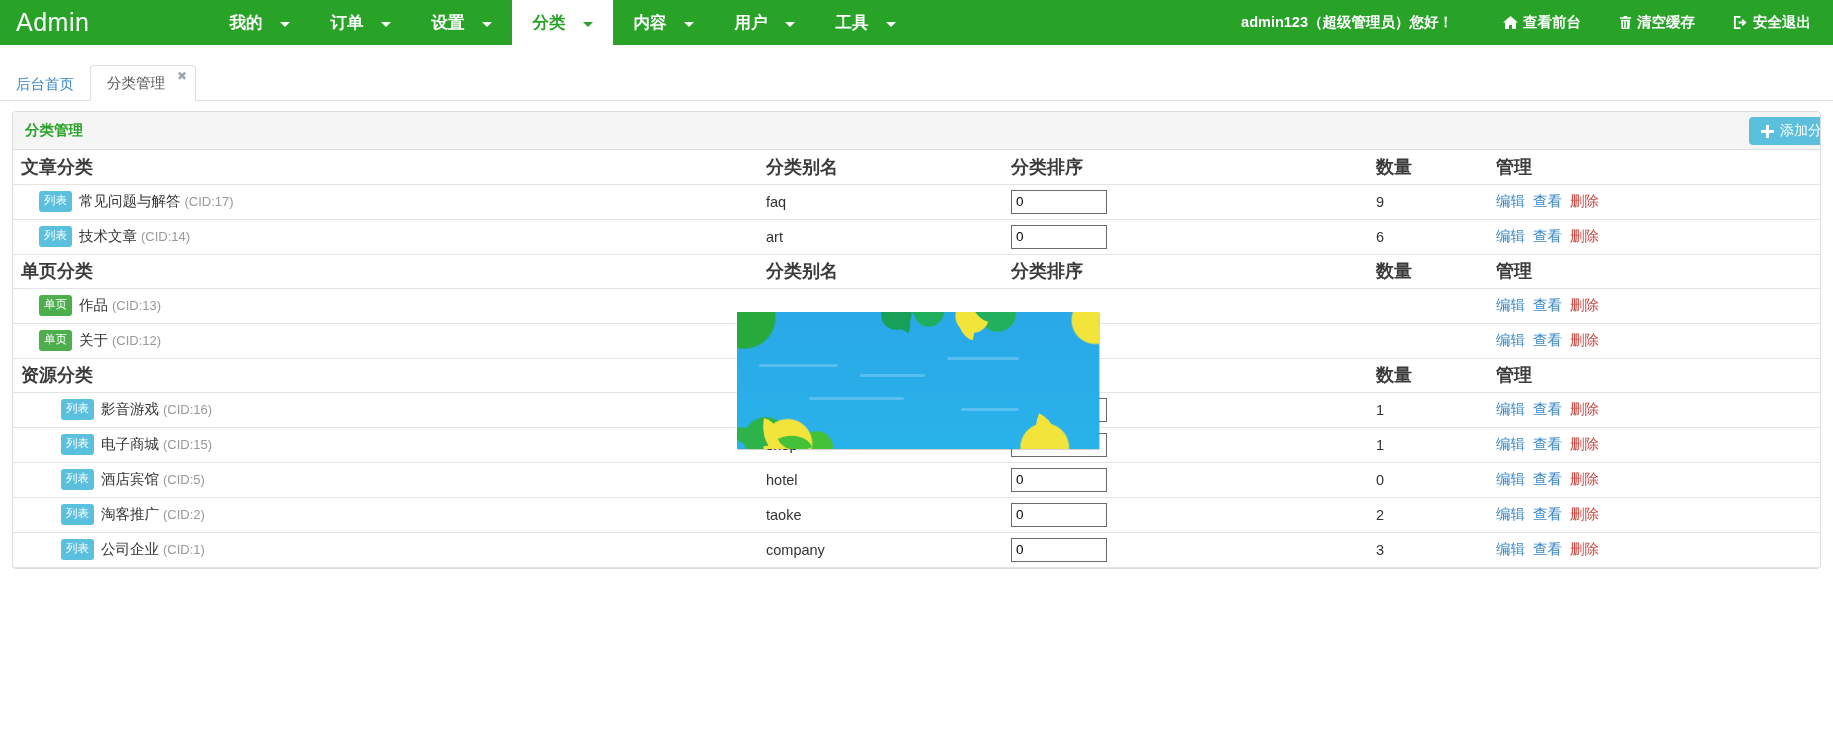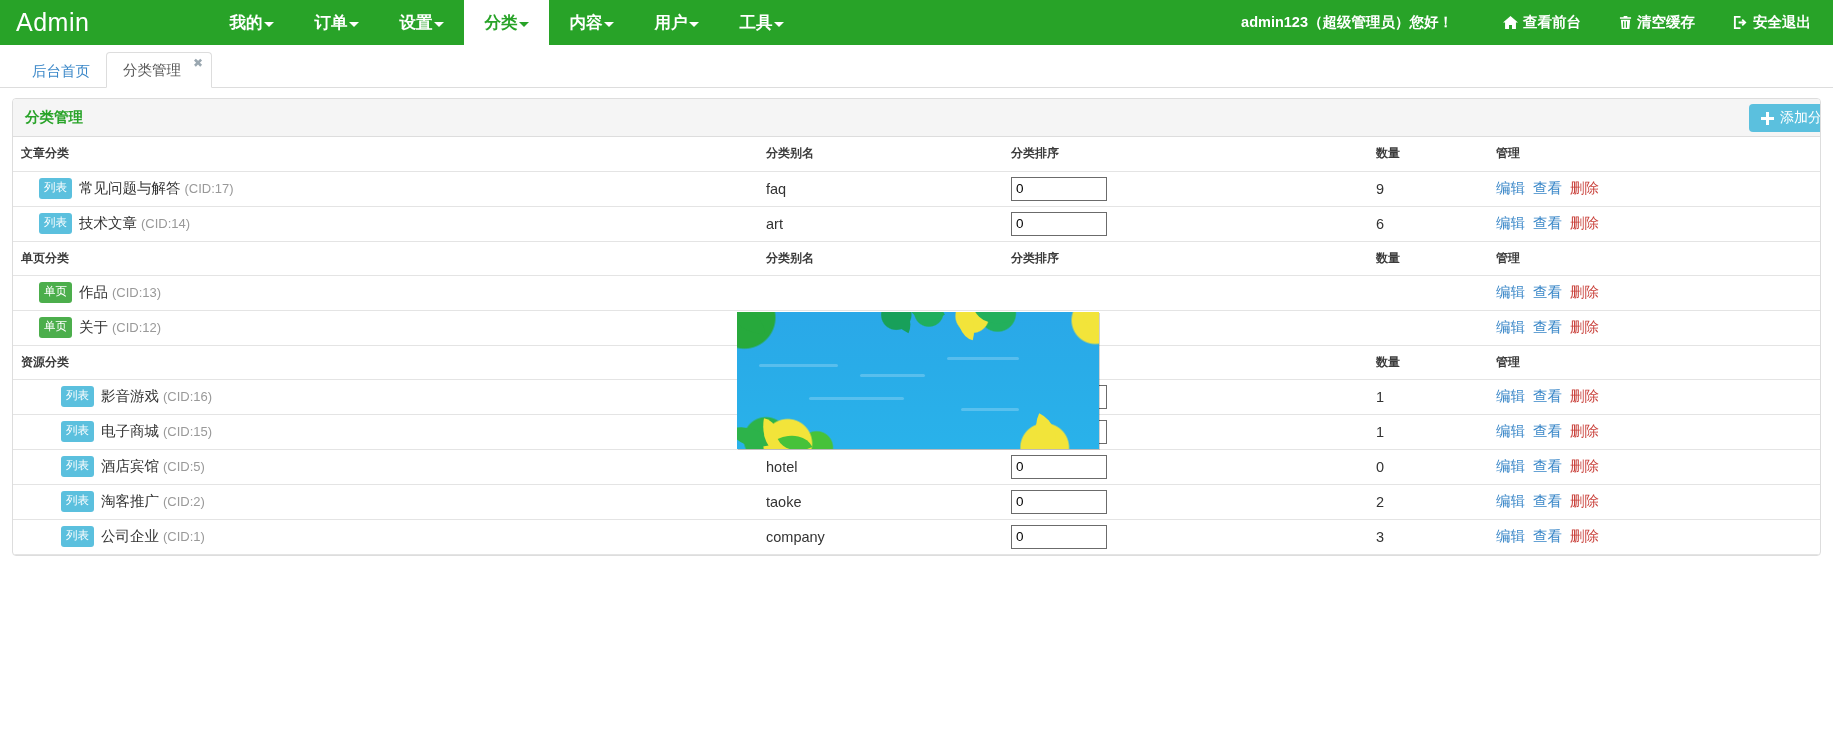--- a/index.html
+++ b/index.html
@@ -30,21 +30,21 @@
   .nav-items { display: flex; align-items: stretch; margin-left: 98px; }
   .nav-item {
     color: #ffffff;
     font-size: 16.5px;
     font-weight: bold;
     line-height: 45px;
     padding: 0 20px;
     cursor: pointer;
     display: flex;
     align-items: center;
-    gap: 2px;
+    gap: 18px;
   }
   .nav-item.active { background: #ffffff; color: #28a328; }
   .caret {
     display: inline-block;
     width: 0; height: 0;
     border-left: 5px solid transparent;
     border-right: 5px solid transparent;
     border-top: 5px solid currentColor;
     position: relative; top: 2px;
   }
@@ -73,26 +73,26 @@
     align-items: center;
     gap: 5px;
     cursor: pointer;
     font-family: Liberation Serif, serif;
   }
   .nav-link svg { display: block; }
 
   
   .tabstrip {
     position: relative;
-    height: 43px;
+    height: 56px;
     background: #ffffff;
     border-bottom: 1px solid #ddd;
     display: flex;
     align-items: flex-end;
-    padding-left: 16px;
+    padding-left: 0;
   }
   .tab {
     font-size: 14.5px;
     color: #3a87c8;
     padding: 10px 16px;
     cursor: pointer;
     position: relative;
     background: transparent;
     line-height: 1;
     margin-bottom: -1px;
@@ -175,21 +175,21 @@
   table.cat th, table.cat td {
     text-align: left;
     vertical-align: middle;
     padding: 0 8px;
     border-bottom: 1px solid #e4e4e4;
   }
   table.cat th {
     height: 34px;
     font-weight: bold;
     color: #3b3b3b;
-    font-size: 12px;
+    font-size: 18px;
   }
   table.cat td { height: 35px; }
   .col-name  { width: 745px; }
   .col-alias { width: 245px; }
   .col-sort  { width: 365px; }
   .col-count { width: 120px; }
   .col-mgmt  { width: auto; }
 
   .badge {
     display: inline-block;

